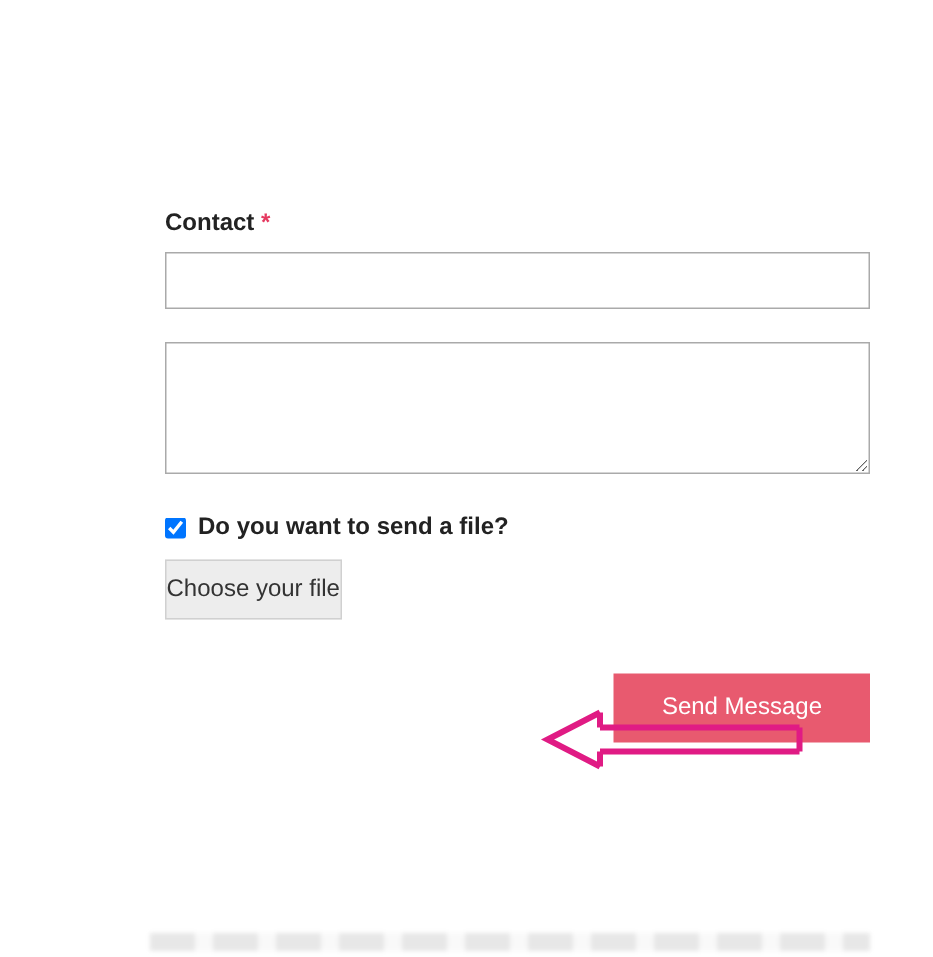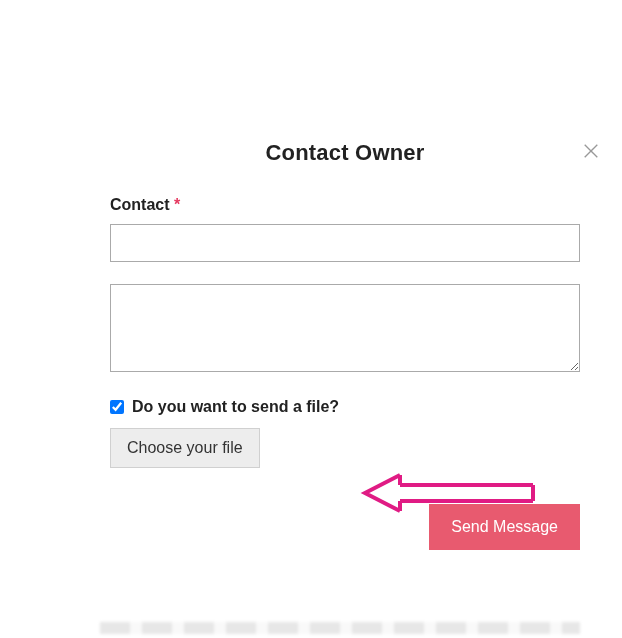--- a/index.html
+++ b/index.html
@@ -80,70 +80,61 @@
       height: 14px;
     }
     .check-label {
       font-size: 16px;
       font-weight: 600;
       color: #222;
     }
     .file-btn {
       background: #ededed;
       border: 1px solid #d0d0d0;
-      padding: 10px 16px;
+      padding: 10px 0;
       font-size: 16px;
       font-weight: 500;
       color: #333;
       cursor: pointer;
     }
     .arrow-annotation {
       position: absolute;
       left: 355px;
       top: 465px;
       pointer-events: none;
     }
     .actions {
       display: flex;
       justify-content: flex-end;
       margin-top: 36px;
     }
     .send-btn {
       background: #e85a6f;
       color: #fff;
       border: none;
-      padding: 14px 22px;
+      padding: 14px 32px;
       font-size: 16px;
       font-weight: 500;
       cursor: pointer;
     }
     .bottom-smudge {
       position: absolute;
       left: 100px;
       right: 42px;
       bottom: 4px;
       height: 12px;
       background: repeating-linear-gradient(90deg, #bbb 0 30px, #eee 30px 42px);
       opacity: 0.35;
       filter: blur(1.5px);
     }
   </style>
 </head>
 <body>
 
 <div class="modal">
-  <div class="modal-header">
-    <h2 class="modal-title">Contact Owner</h2>
-    <div class="close-btn">
-      <svg viewBox="0 0 20 20" width="18" height="18">
-        <line x1="3" y1="3" x2="17" y2="17" stroke="#999" stroke-width="1.5"></line>
-        <line x1="17" y1="3" x2="3" y2="17" stroke="#999" stroke-width="1.5"></line>
-      </svg>
-    </div>
-  </div>
 
 
   <label class="label">
     <span>Contact</span>
     <span class="required">*</span>
   </label>
   <input type="text" class="text-input" style="">
 
   <textarea class="textarea" style=""></textarea>
 

